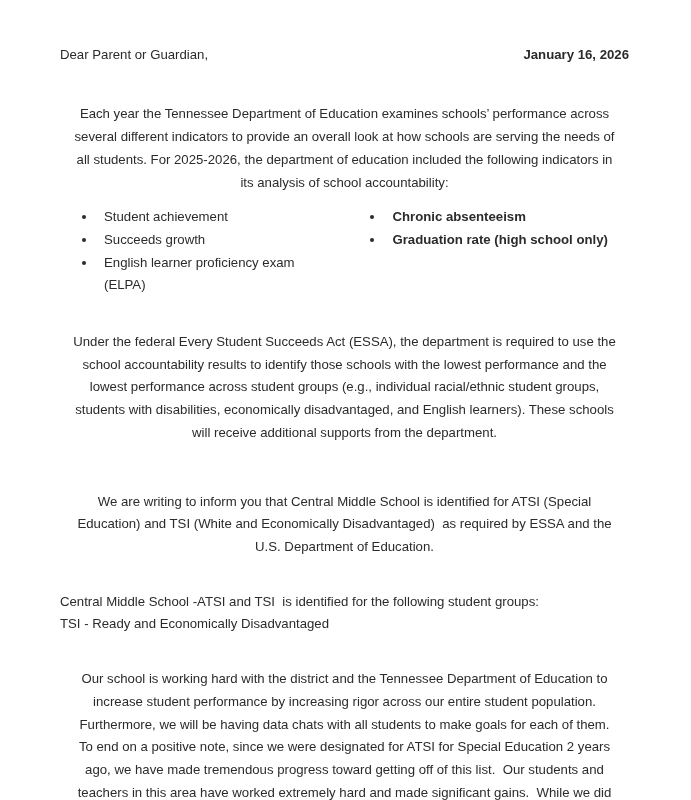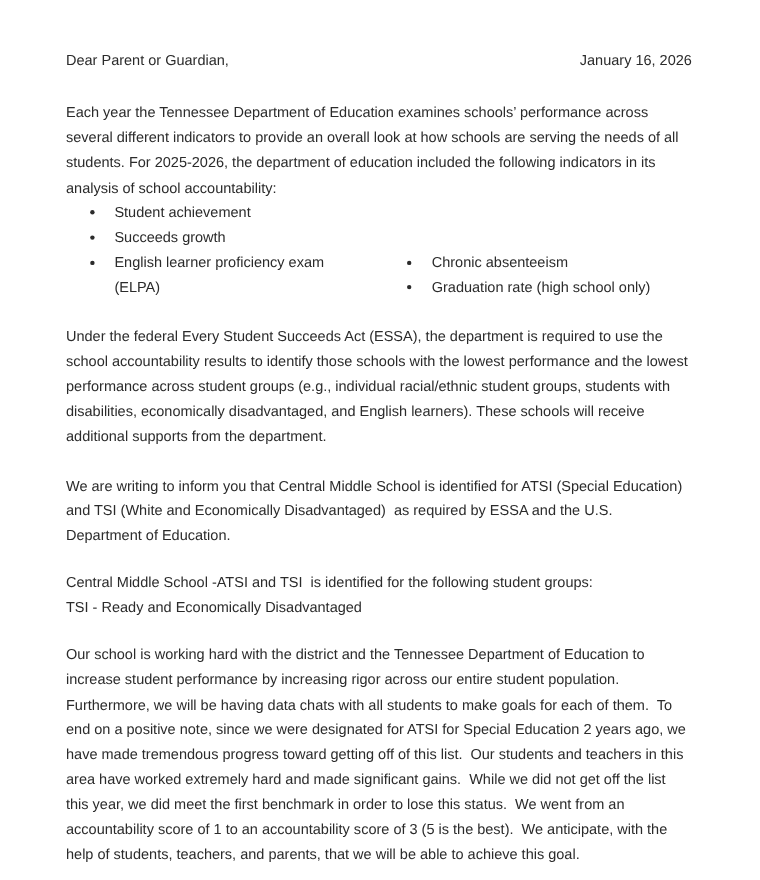--- a/index.html
+++ b/index.html
@@ -22,42 +22,41 @@
     background: #ffffff;
   }
   .letter-head {
     display: flex;
     justify-content: space-between;
     align-items: baseline;
     font-size: 13.2px;
     line-height: 1.55;
   }
   .salutation { white-space: pre; }
-  .letter-date { white-space: pre; padding-right: 0px; }
+  .letter-date { white-space: pre; padding-right: 0px; font-weight: bold; }
 
   p.para {
     font-size: 13.2px;
     line-height: 1.72;
-    margin: 0;
-    text-align: left;
+    margin: 12px;
+    text-align: center;
     white-space: pre-wrap;
   }
   .gap-lg { height: 26px; }
   .gap-md { height: 22px; }
   .gap-sm { height: 20px; }
 
   .bullet-columns {
     display: flex;
-    align-items: flex-end;
   }
   .bullet-col {
     box-sizing: border-box;
   }
   .bullet-col.left { width: 330px; padding-left: 18px; }
-  .bullet-col.right { width: 300px; padding-left: 8px; }
+  .bullet-col.right { width: 300px; padding-left: 8px; font-weight: bold; }
   ul.bullets {
     margin: 0;
     padding: 0;
     list-style: none;
   }
   ul.bullets li {
     position: relative;
     font-size: 13.2px;
     line-height: 1.72;
     padding-left: 26px;

